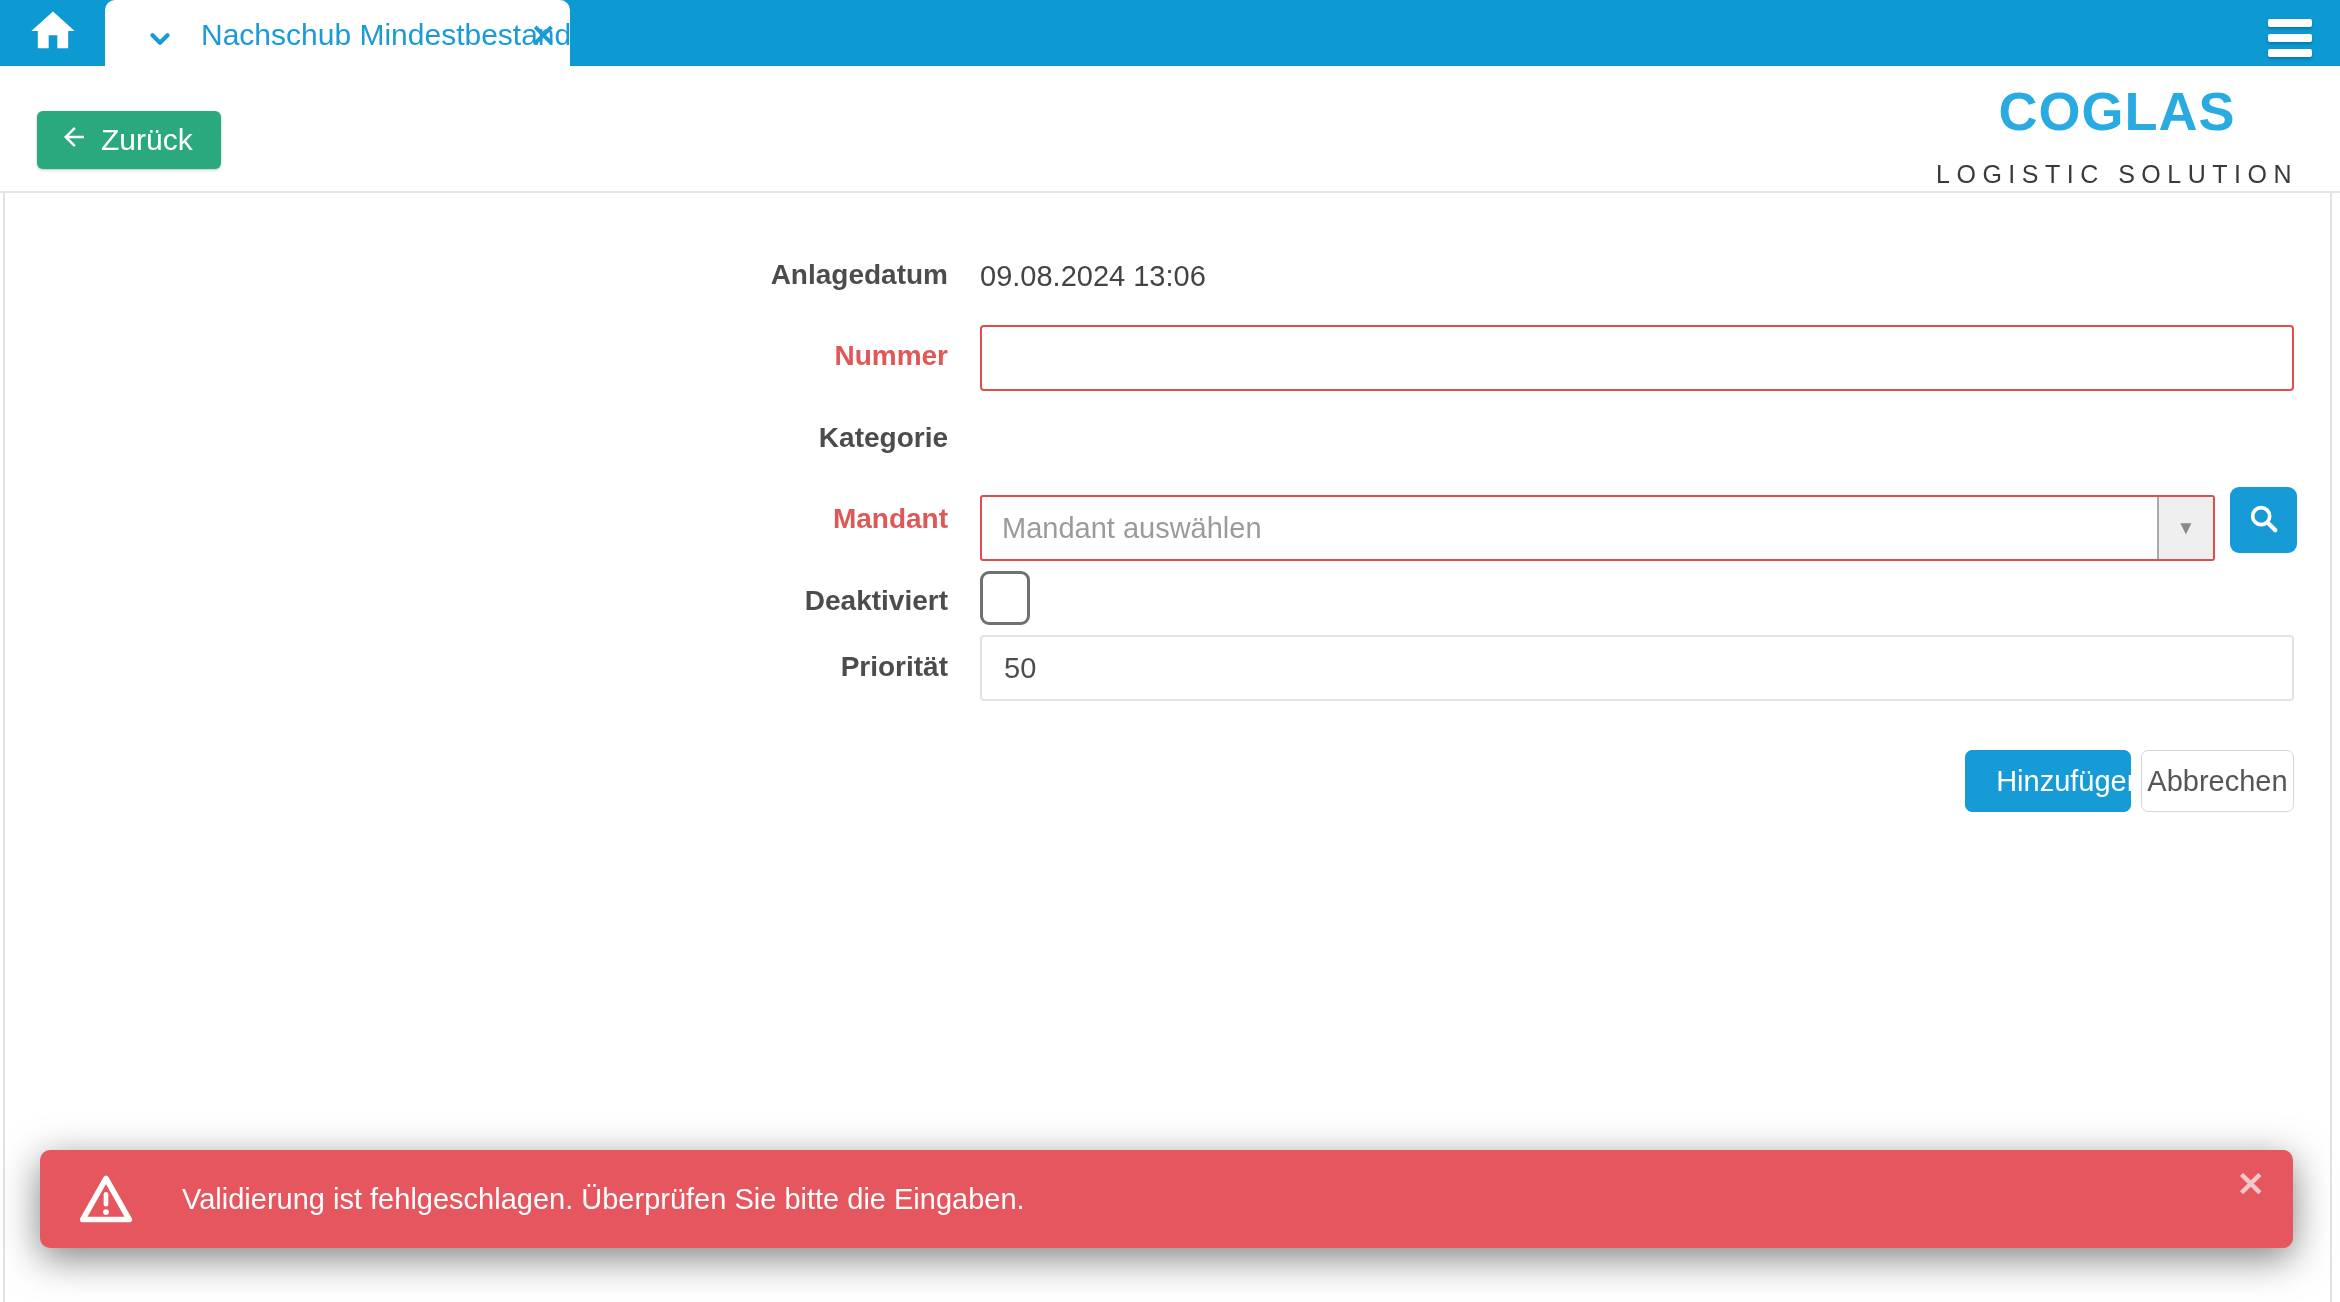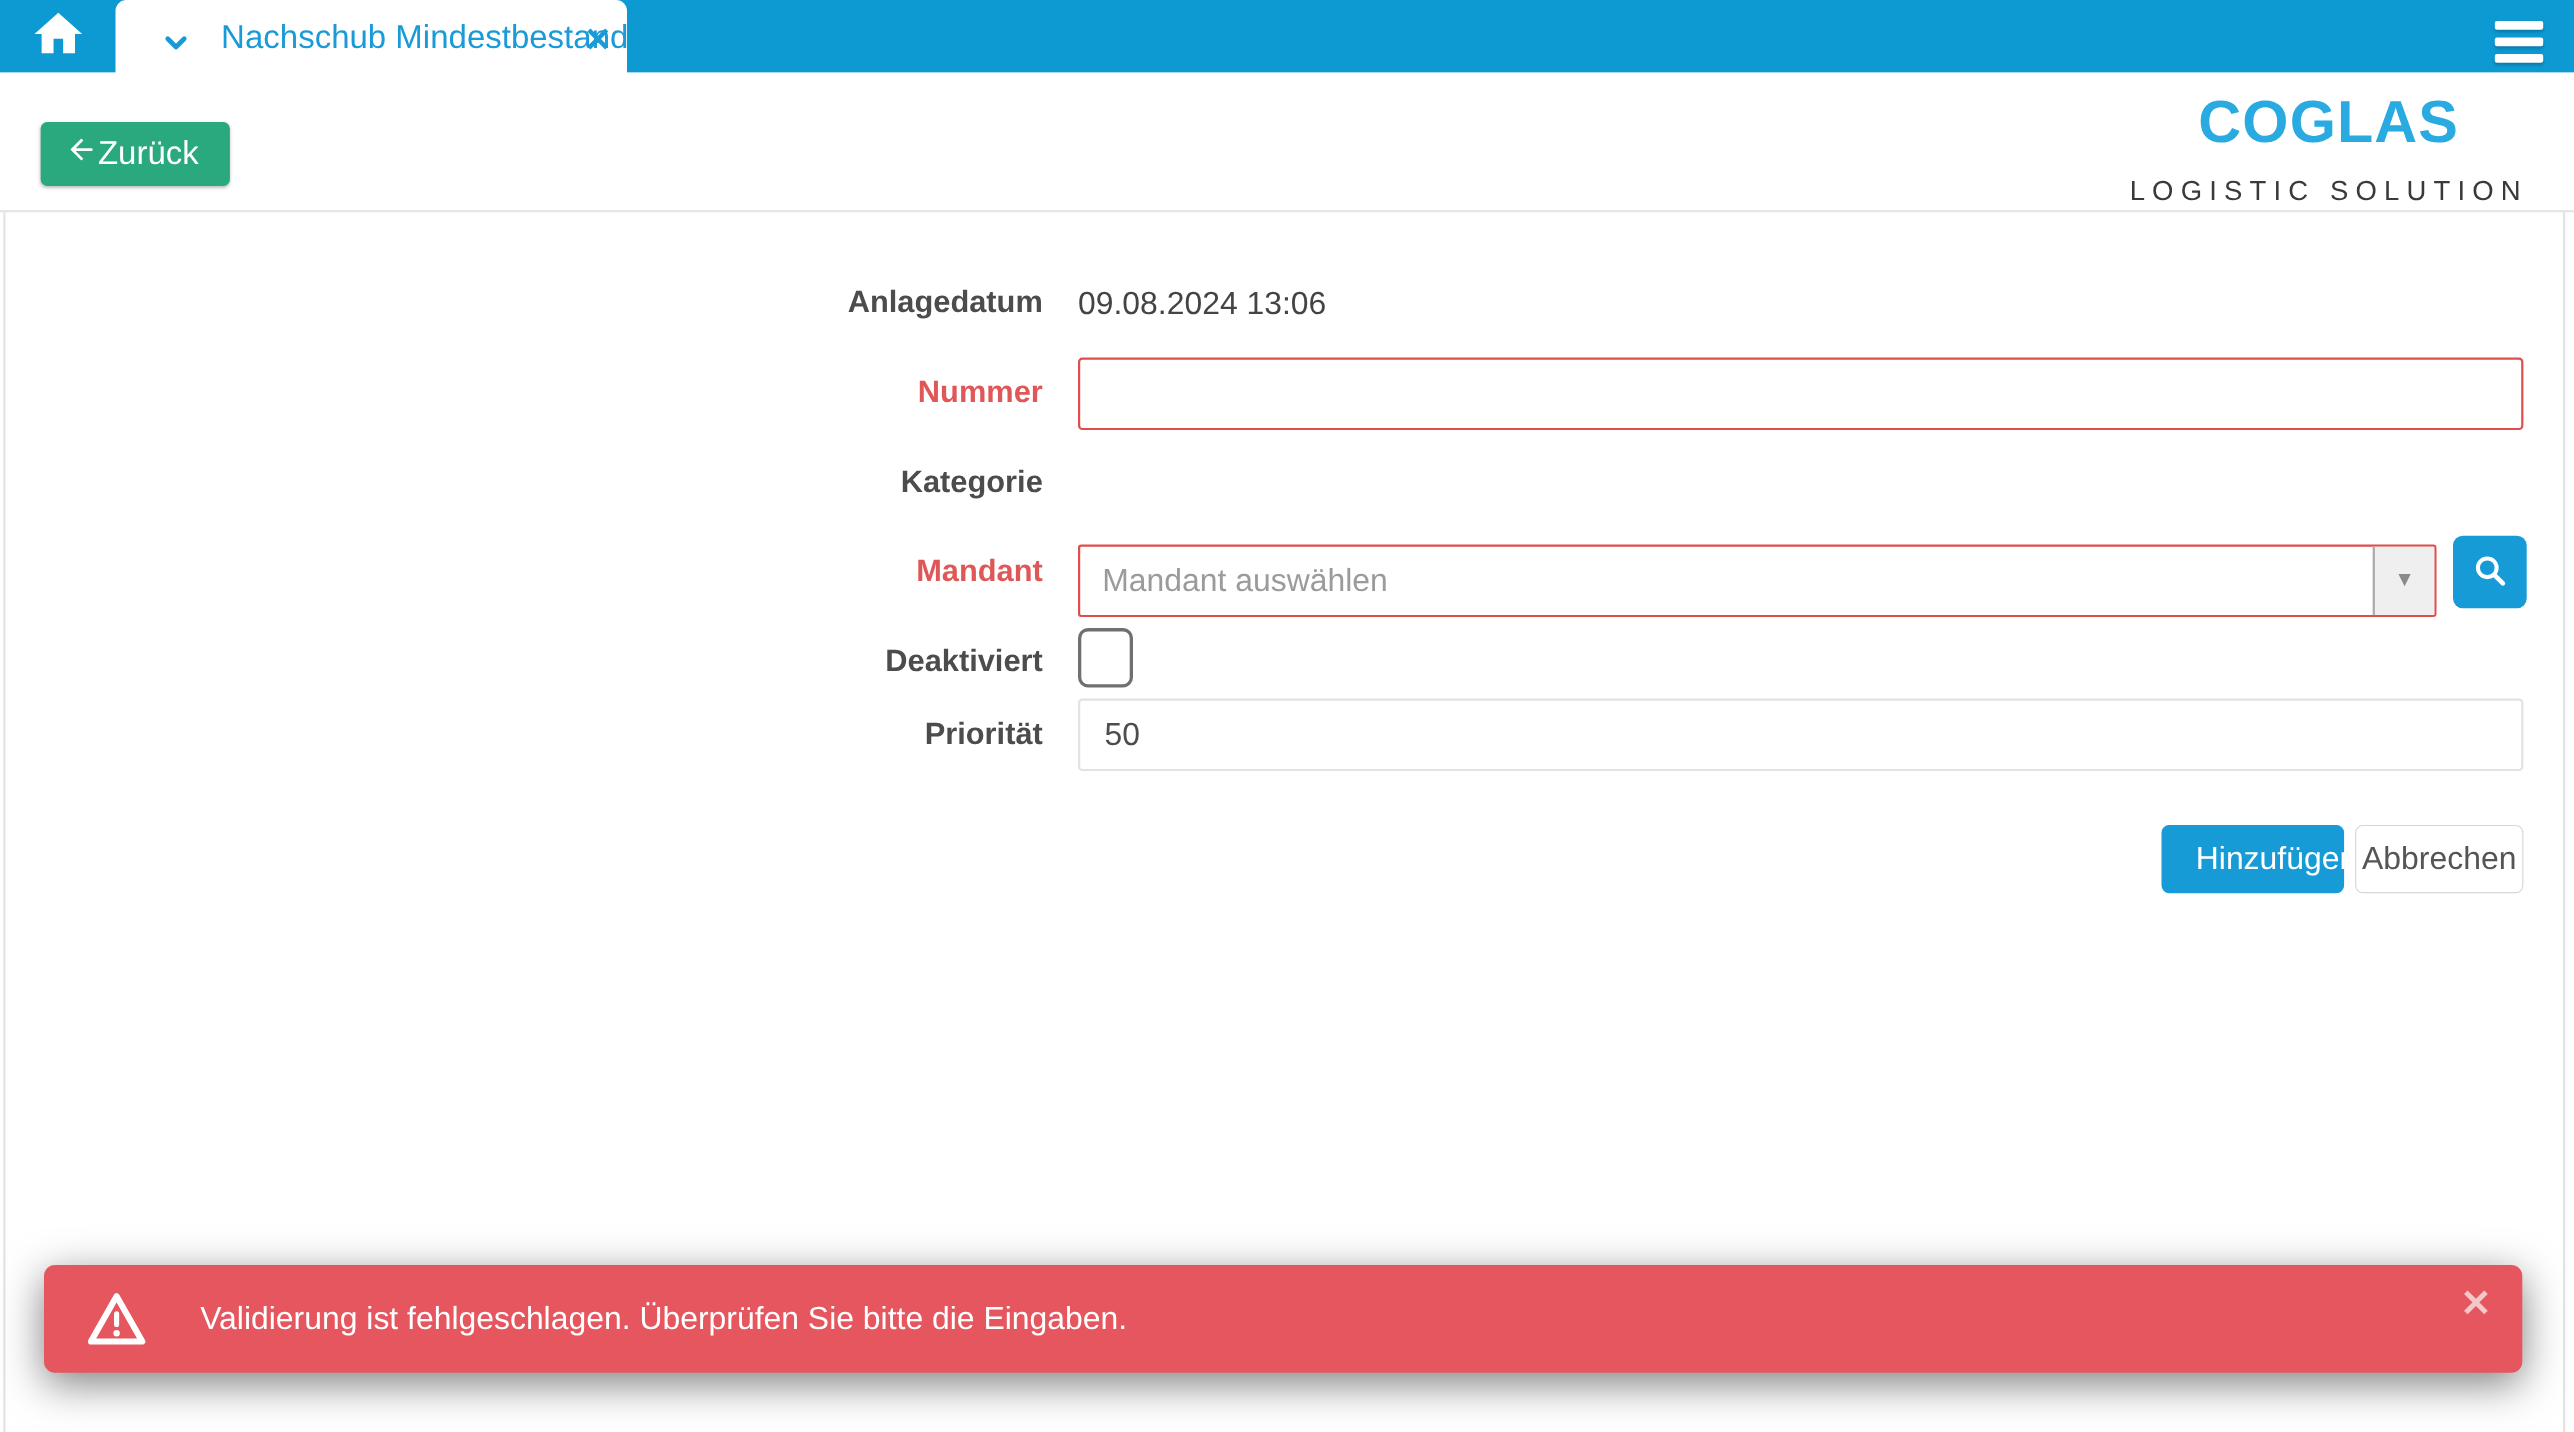--- a/index.html
+++ b/index.html
@@ -20,21 +20,21 @@
                color:#1a9bd7; cursor:pointer; }
   .hamburger { position:absolute; right:28px; top:19px; width:44px; cursor:pointer; }
   .hamburger i { display:block; width:44px; height:8px; background:#fff; border-radius:2px;
                  margin-bottom:7px; box-shadow:0 2px 3px rgba(0,0,0,.22); }
 
   
   .header { position:absolute; left:0; top:66px; width:2340px; height:127px; background:#fff;
             border-bottom:2px solid #e4e4e4; }
   .back-btn { position:absolute; left:37px; top:45px; height:58px; padding:0 28px 0 22px;
               background:#2aa87e; border:none; border-radius:6px; color:#fff; font-size:30px;
-              font-family:inherit; display:flex; align-items:center; cursor:pointer;
+              font-family:inherit; display:flex; align-items:center; gap:12px; cursor:pointer;
               box-shadow:0 1px 3px rgba(0,0,0,.25); }
   .title-group { position:absolute; left:50%; top:0; transform:translateX(-50%); height:127px;
                  display:flex; align-items:center; gap:22px; white-space:nowrap; }
   .page-title { font-size:50px; font-weight:300; color:#737373; letter-spacing:-0.5px; }
   .title-icons { display:flex; align-items:center; gap:12px; padding-top:6px; }
   .logo { position:absolute; right:42px; top:18px; text-align:center; line-height:1; }
   .logo-main { font-size:54px; font-weight:800; color:#29abe2; letter-spacing:1px; }
   .logo-sub  { font-size:25px; font-weight:300; color:#3a3a3a; letter-spacing:6.5px; margin-top:24px; }
 
   

